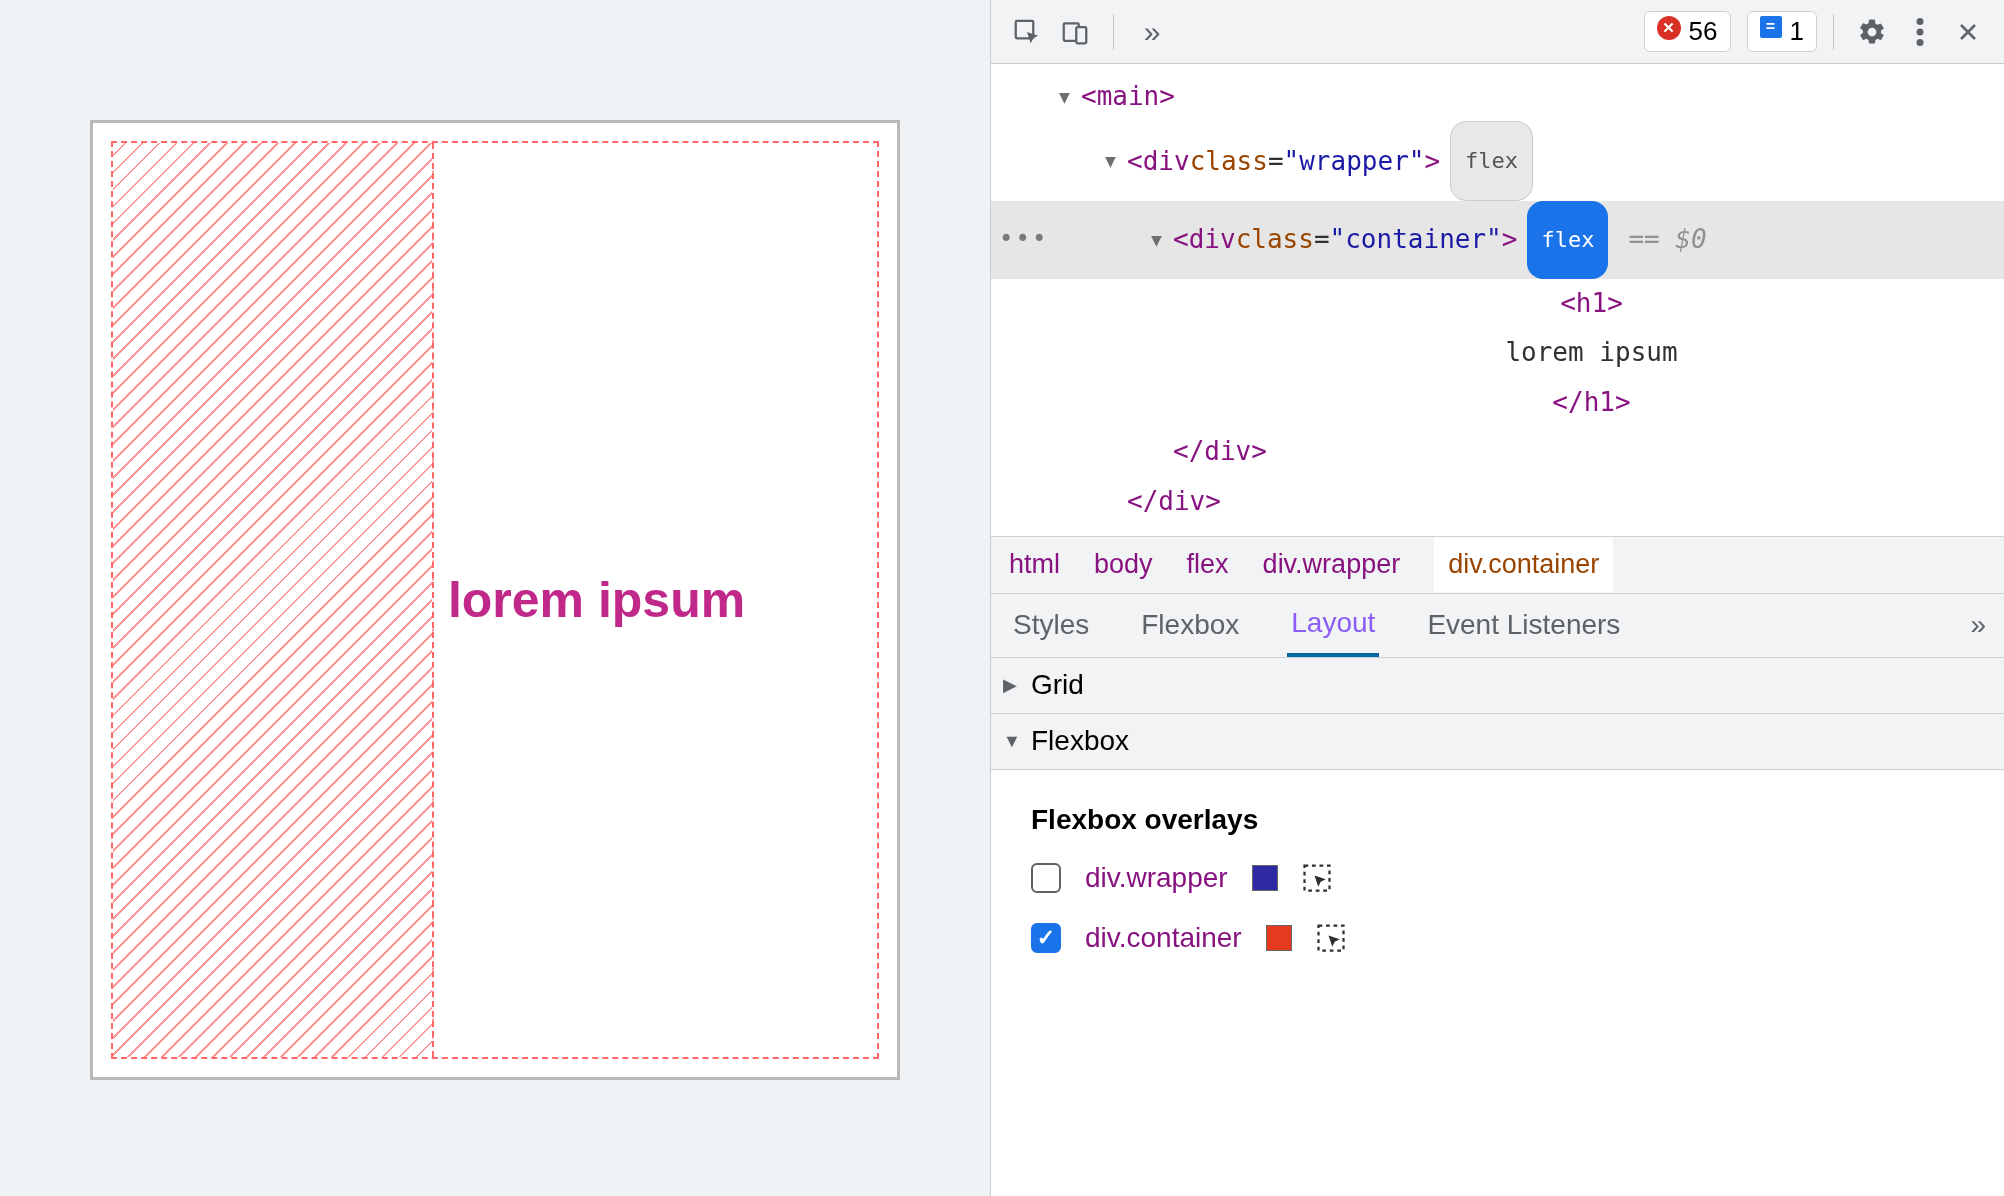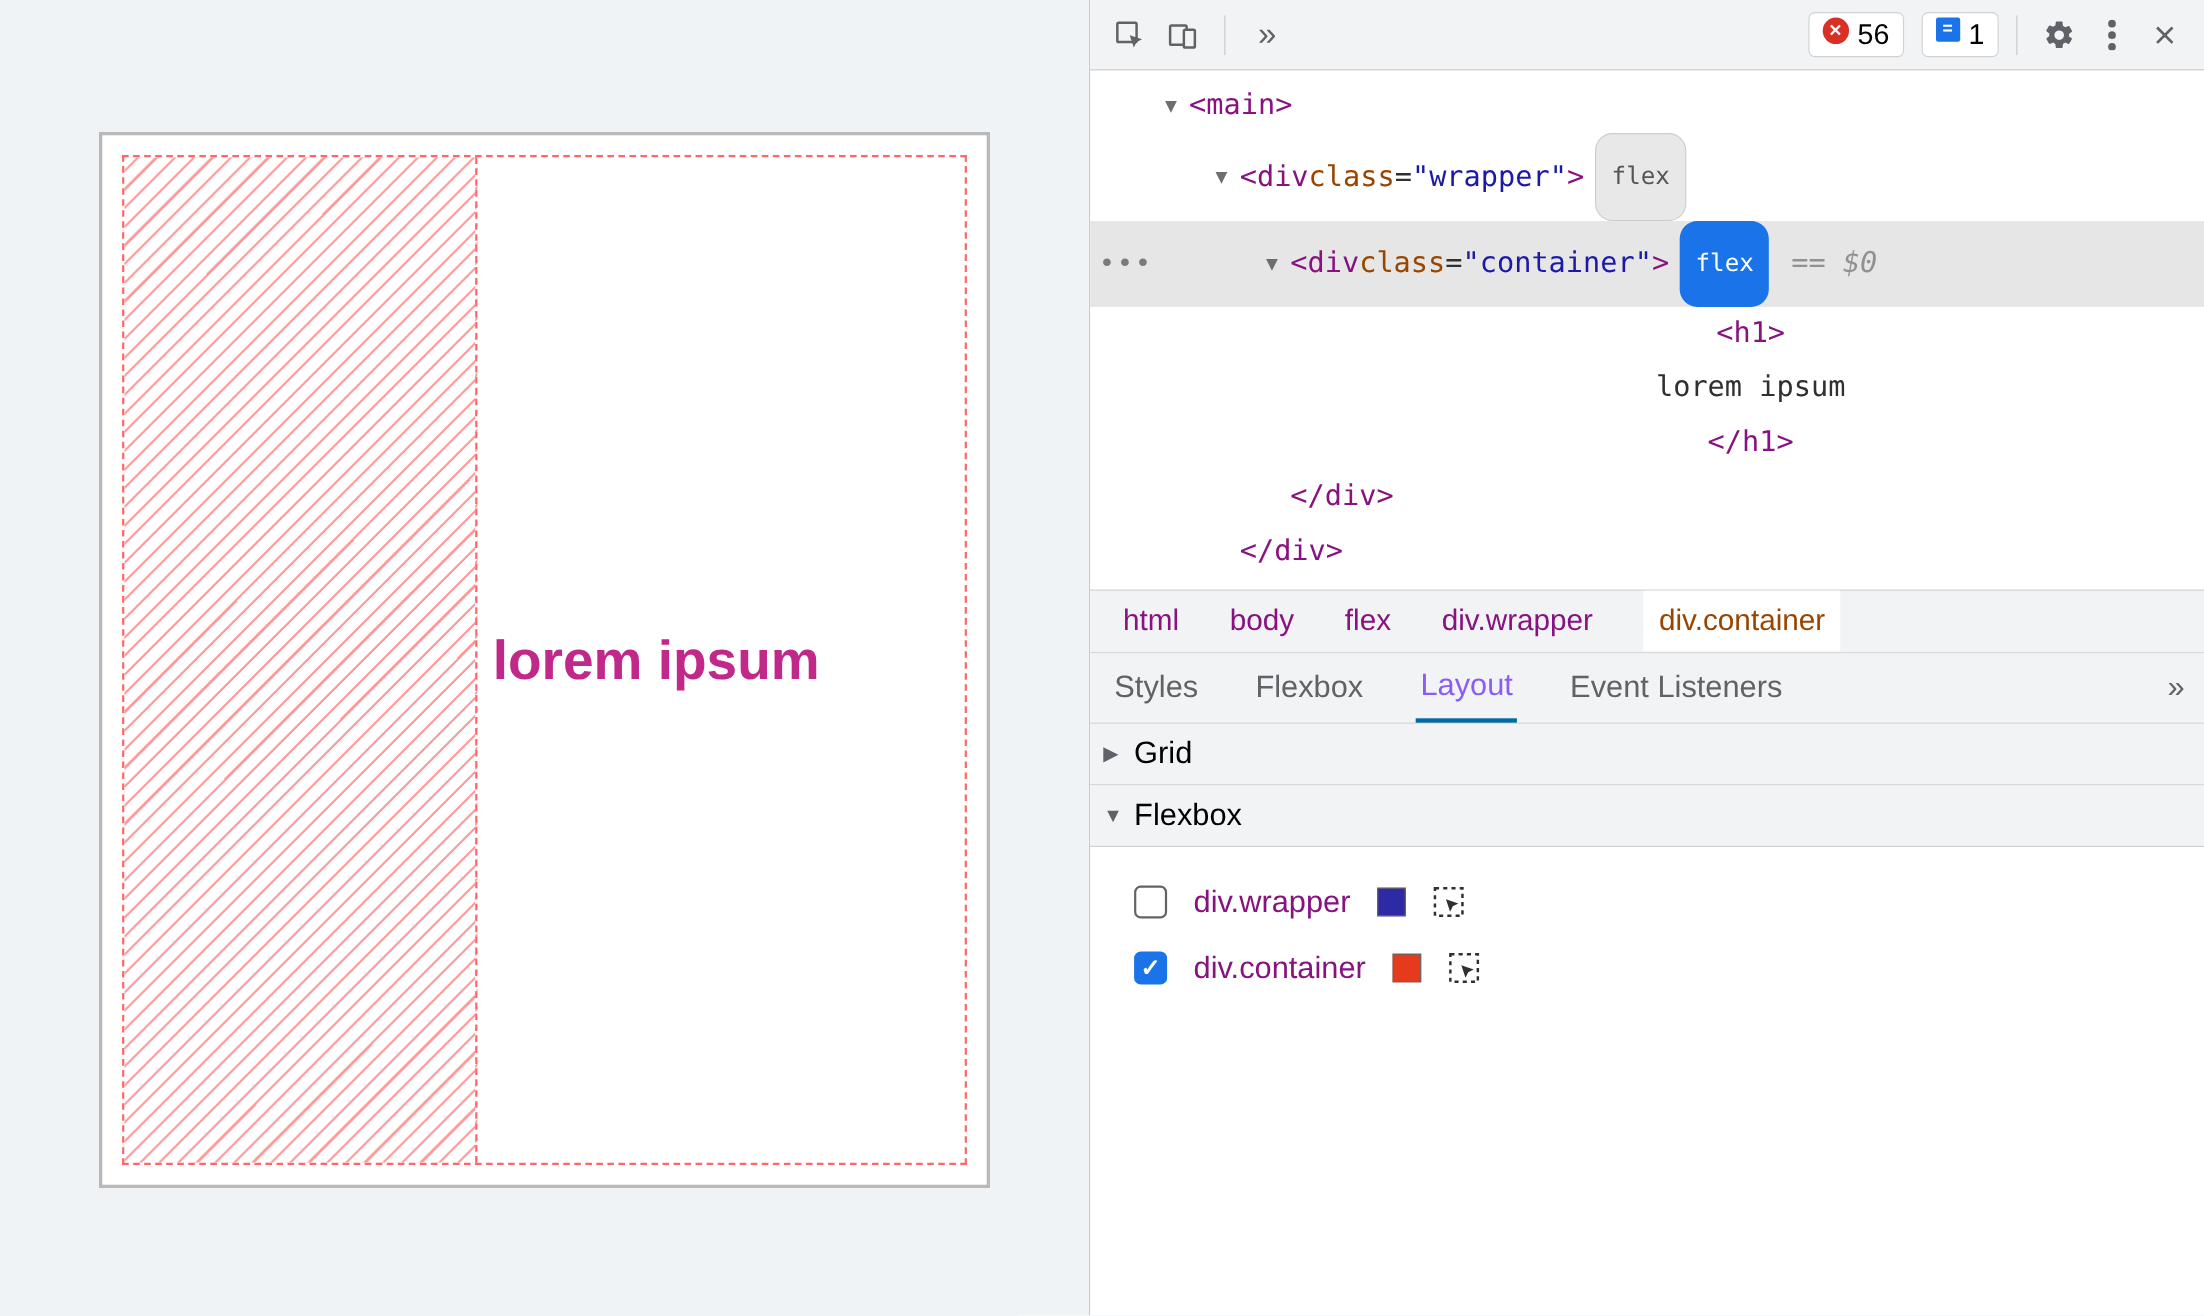--- a/index.html
+++ b/index.html
@@ -142,21 +142,21 @@
 .breadcrumb {
   height: 58px;
   background: #f1f3f4;
   border-top: 1px solid #d0d0d0;
   border-bottom: 1px solid #d0d0d0;
   display: flex; align-items: center;
   padding: 0 18px;
   gap: 34px;
   font-size: 27px;
 }
-.breadcrumb span { color: #881280; cursor: pointer; margin-left: 12px; }
+.breadcrumb span { color: #881280; cursor: pointer; }
 .breadcrumb span.active { color: #994500; background: #fff; padding: 12px 14px; }
 
 .subtabs {
   height: 64px;
   background: #f1f3f4;
   border-bottom: 1px solid #d0d0d0;
   display: flex; align-items: center;
   padding: 0 18px;
   gap: 44px;
   font-size: 28px;
@@ -328,20 +328,21 @@
     <span class="tri">▶</span>
     <span>Grid</span>
   </div>
 
   <div class="section-head">
     <span class="tri">▼</span>
     <span>Flexbox</span>
   </div>
 
   <div class="flex-overlays">
+    <h4>Flexbox overlays</h4>
 
     <div class="overlay-row">
       <span class="chk"></span>
       <span class="ov-label">div.wrapper</span>
       <span class="swatch" style="background:#2e2aa6"></span>
       <span class="dashed-icon">
         <svg width="30" height="30" viewBox="0 0 24 24" fill="none" stroke="#303030" stroke-width="1.8" stroke-dasharray="3 3">
           <rect x="2" y="2" width="20" height="20"></rect>
           <path d="M10 10 L19 13 L15 15 L13 19 Z" fill="#303030" stroke="none"></path>
         </svg>

